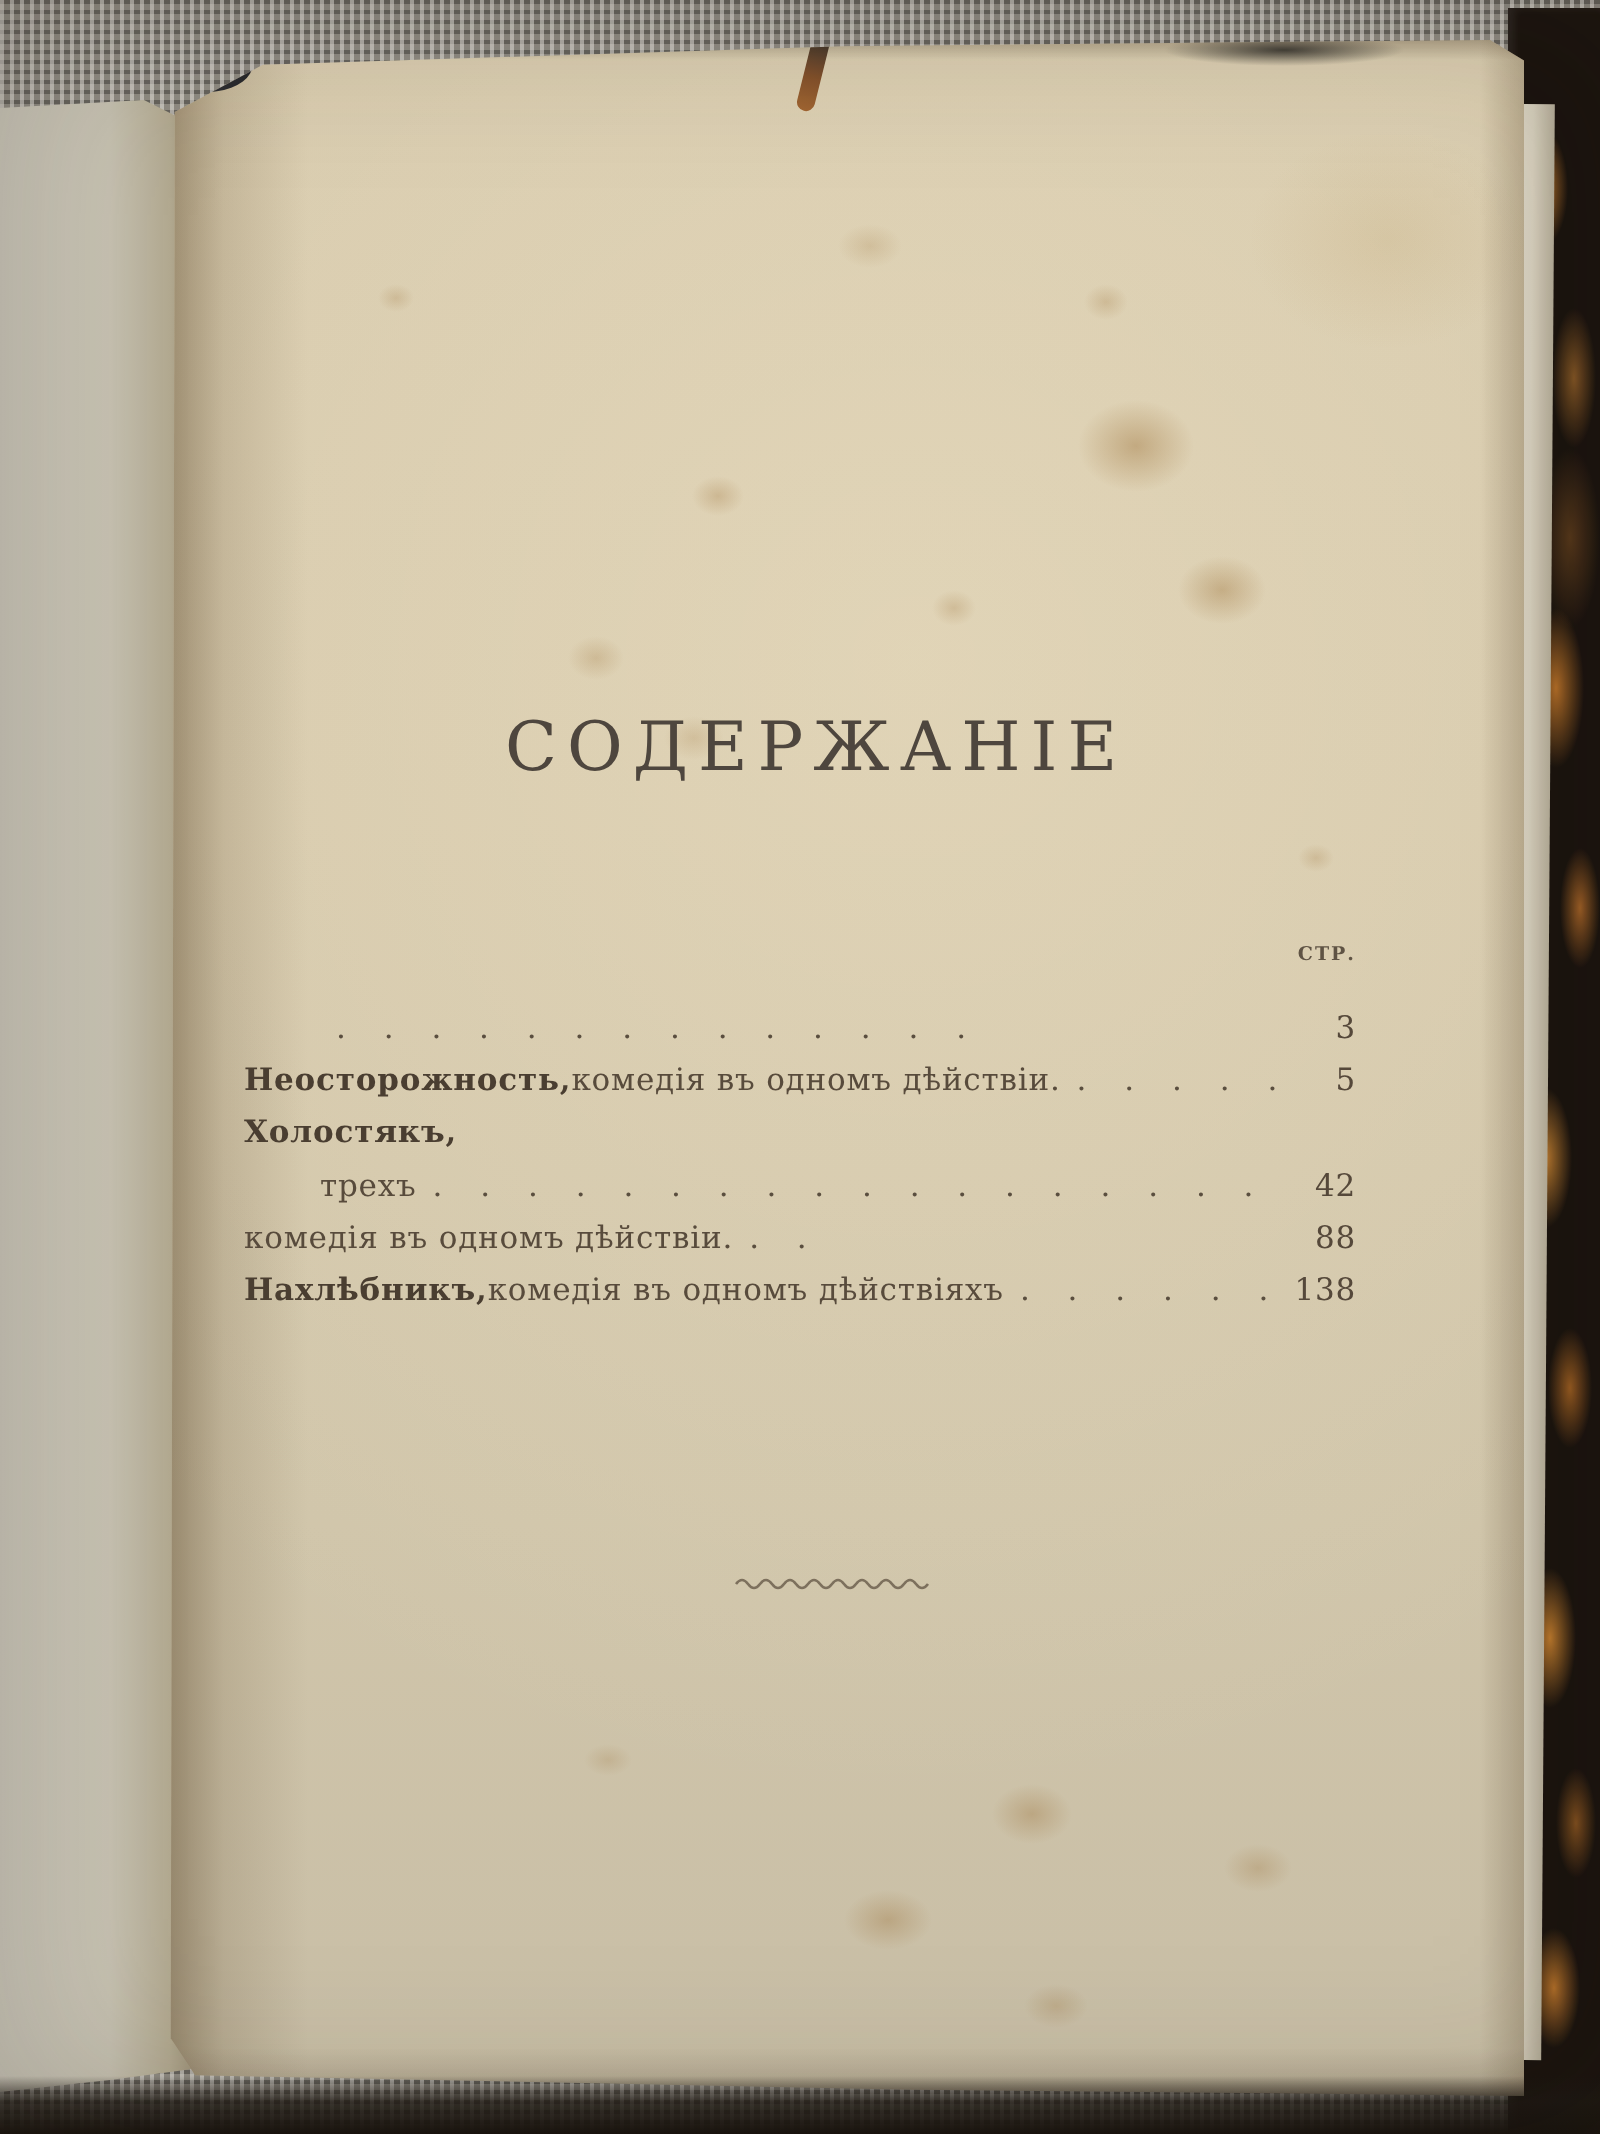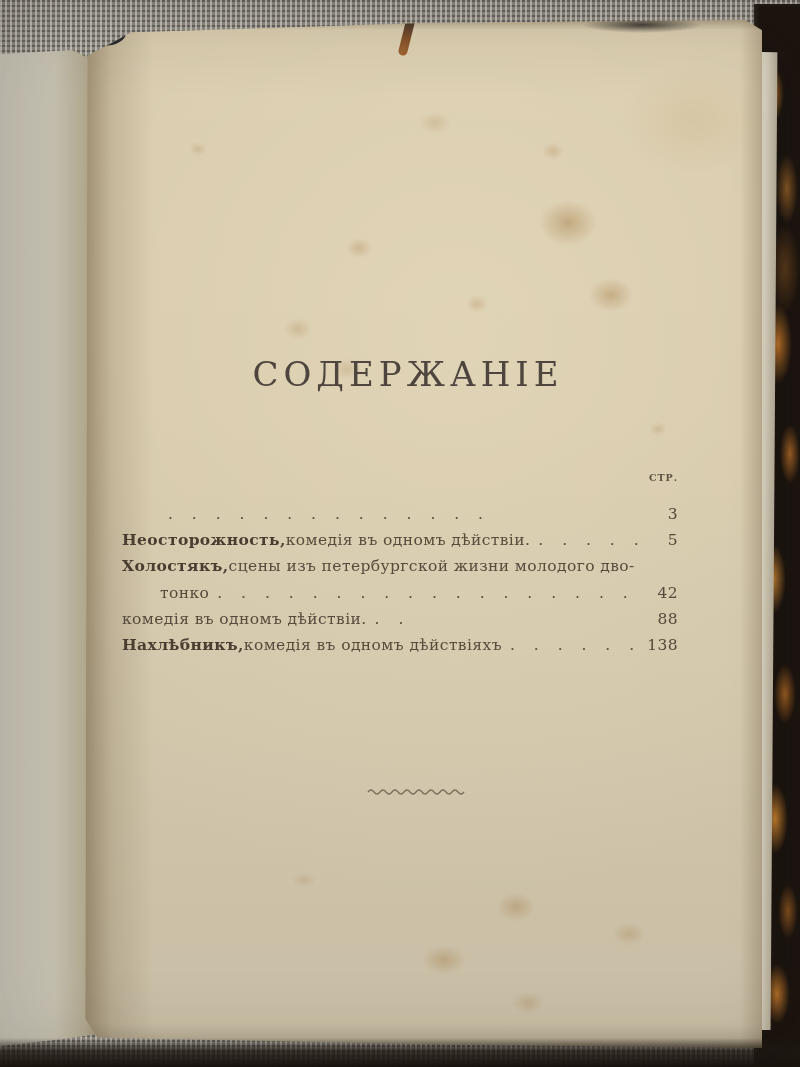--- a/index.html
+++ b/index.html
@@ -134,27 +134,26 @@
           <span class="pg">3</span>
         </div>
         <div class="row">
           <span class="b">Неосторожность,</span>
             <span> комедія въ одномъ дѣйствіи.</span>
           <span class="dots">. . . . . .</span>
           <span class="pg">5</span>
         </div>
         <div class="row">
           <span class="b">Холостякъ,</span>
-            <span> сцены изъ петербургской жизни молодого дво-</span>
           <span class="dots"></span>
           <span class="pg"></span>
         </div>
         <div class="row indent">
           <span class="b"></span>
-            <span>тонко</span>
+            <span>трехъ</span>
           <span class="dots">. . . . . . . . . . . . . . . . . .</span>
           <span class="pg">42</span>
         </div>
         <div class="row">
             <span> комедія въ одномъ дѣйствіи.</span>
           <span class="dots">. .</span>
           <span class="pg">88</span>
         </div>
         <div class="row">
           <span class="b">Нахлѣбникъ,</span>

